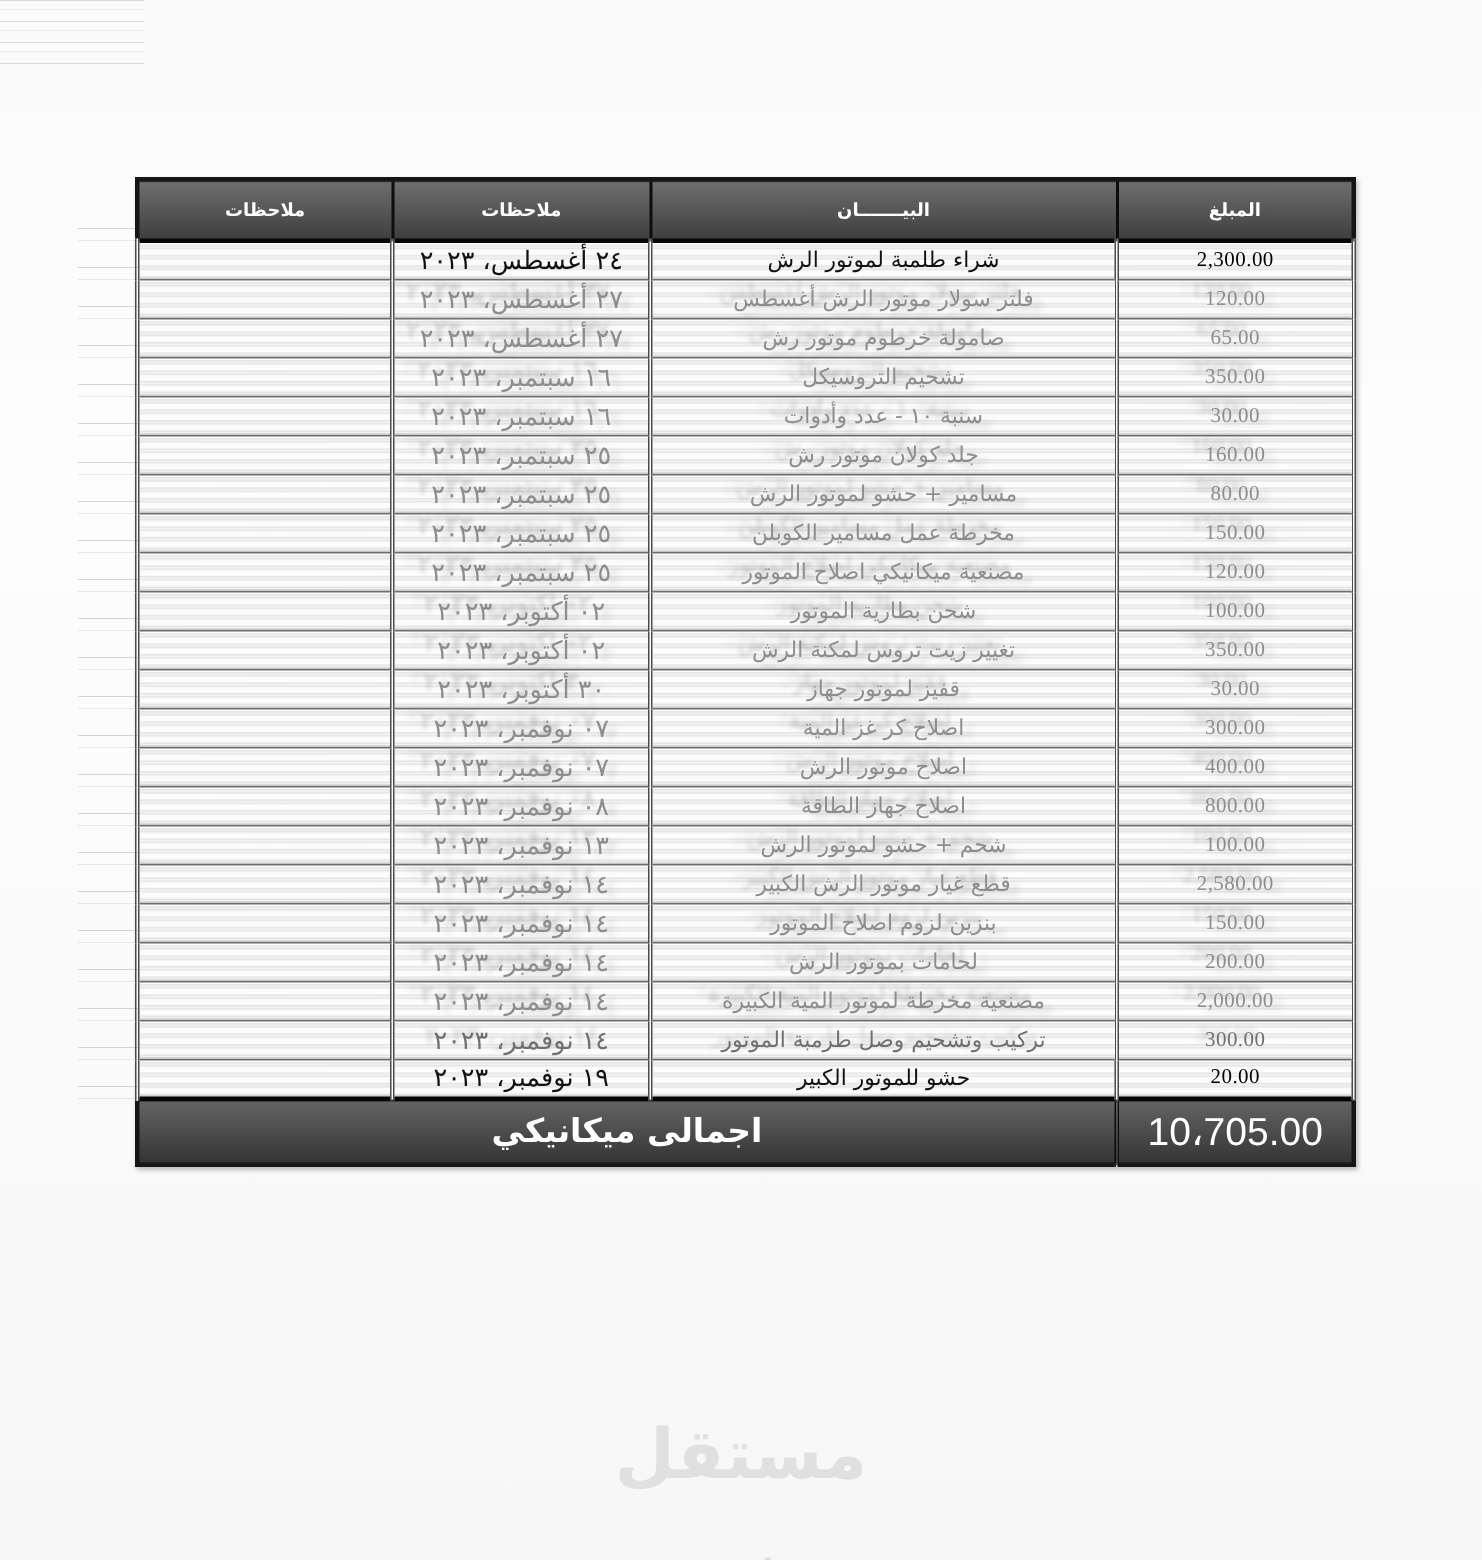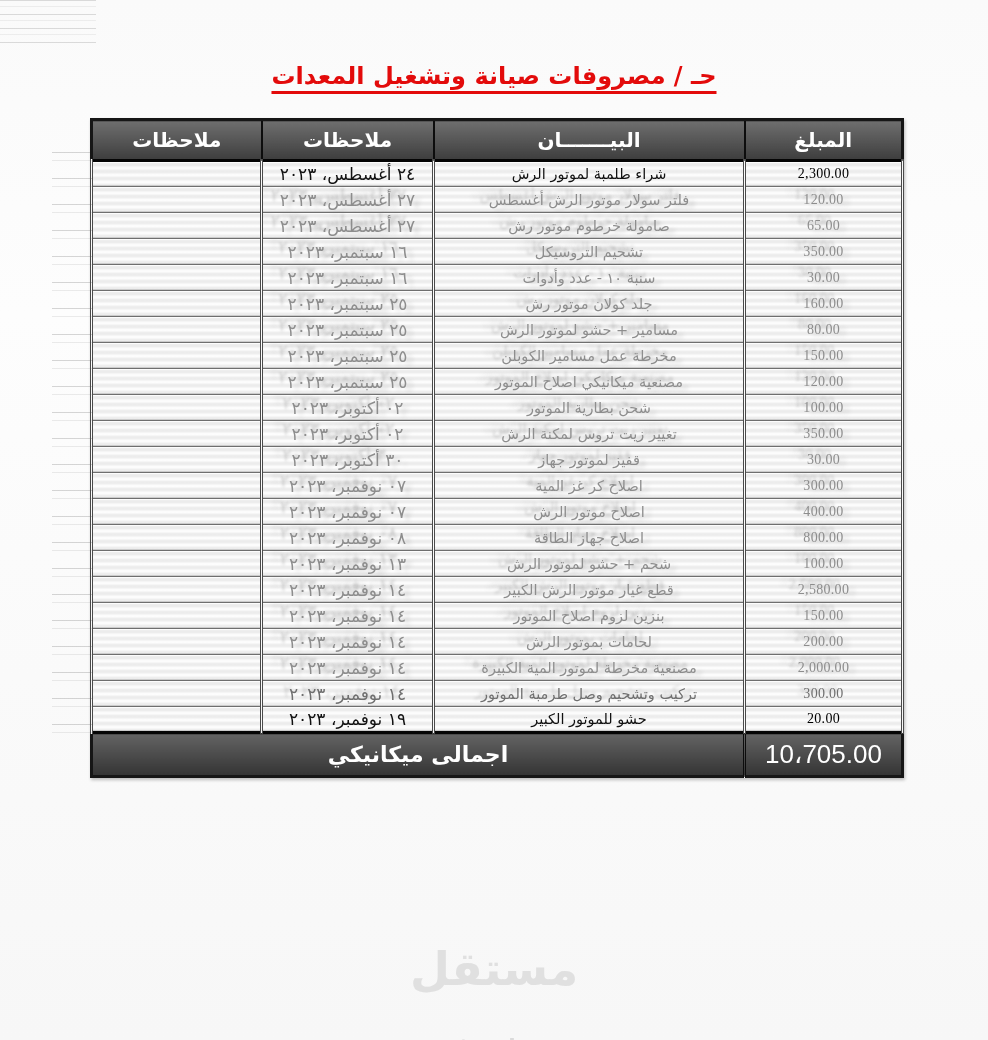--- a/index.html
+++ b/index.html
@@ -42,21 +42,21 @@
     width:100%;
     border-collapse:collapse;
     direction:rtl;
     table-layout:fixed;
     border:3px solid #161616;
     box-shadow:1px 2px 3px rgba(0,0,0,.25);
   }
   col.c1{width:158px;} col.c2{width:311px;} col.c3{width:172px;} col.c4{width:170px;}
   th{
     background:linear-gradient(180deg,var(--header-bg-top),var(--header-bg-bot));
-    color:#fff;font-size:20px;font-weight:bold;
+    color:#fff;font-size:12px;font-weight:bold;
     height:41px;border-bottom:3px solid #050505;
     border-left:2px solid #0d0d0d;border-right:2px solid #0d0d0d;
   }
   tbody td{
     height:26px;text-align:center;vertical-align:middle;
     font-size:14.5px;color:#2c2c2c;
     border-left:3px double #4a4a4a;border-right:3px double #4a4a4a;
     border-top:1px solid #6f6f6f;
     background-color:#efefef;
     background-image:repeating-linear-gradient(180deg,
@@ -125,21 +125,20 @@
           font-family:"Liberation Sans", sans-serif;margin-top:39px;}
 </style>
 </head>
 <body>
 
 <div class="page">
 
   <div class="corner-streaks"></div>
   <div class="left-streaks"></div>
 
-  <h1 class="title">حـ / مصروفات صيانة وتشغيل المعدات</h1>
 
   <div class="table-wrap">
     <table>
       <colgroup>
         <col class="c1">
           <col class="c2">
           <col class="c3">
           <col class="c4">
       </colgroup>
       <thead>

